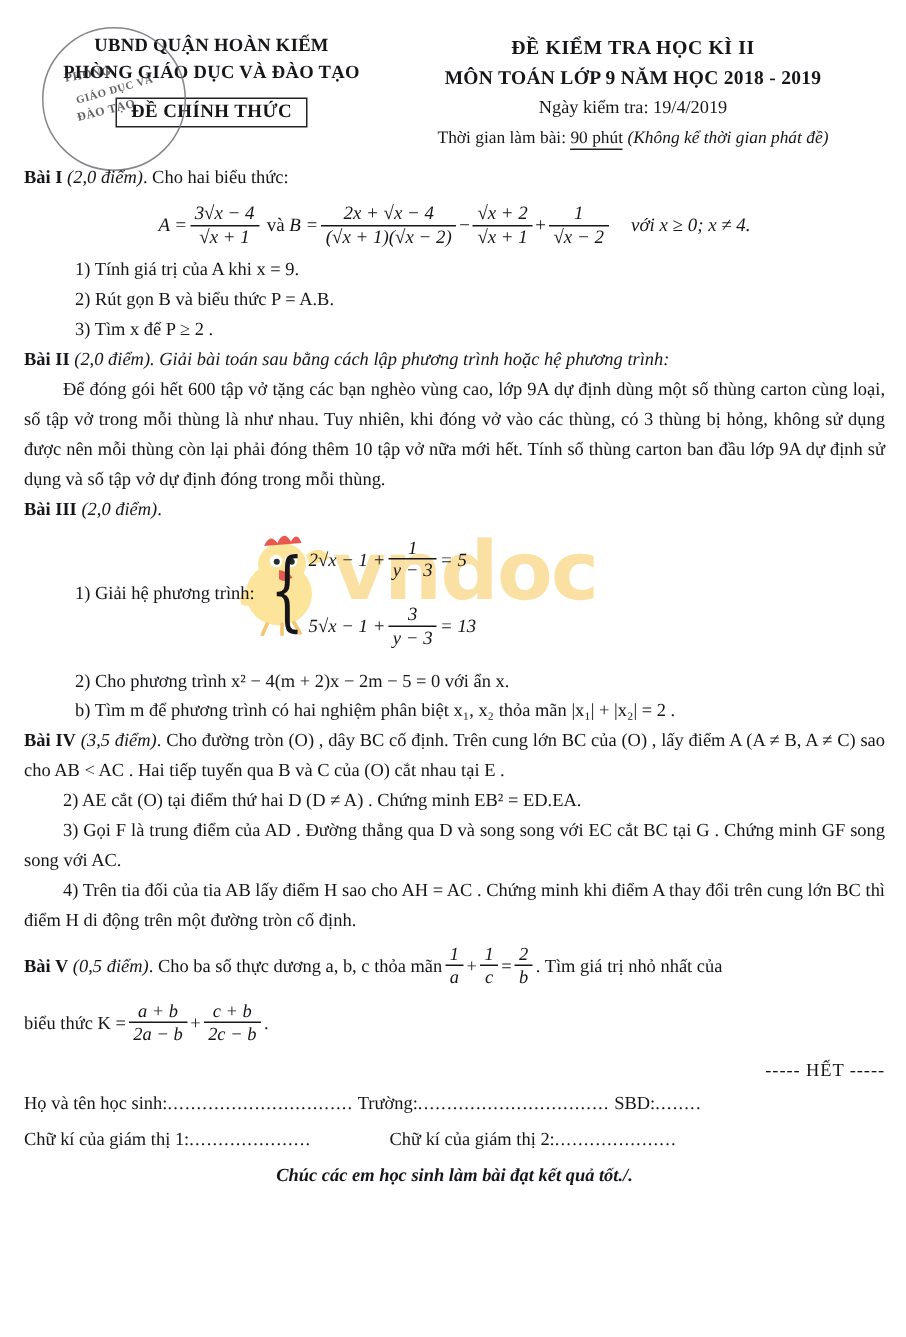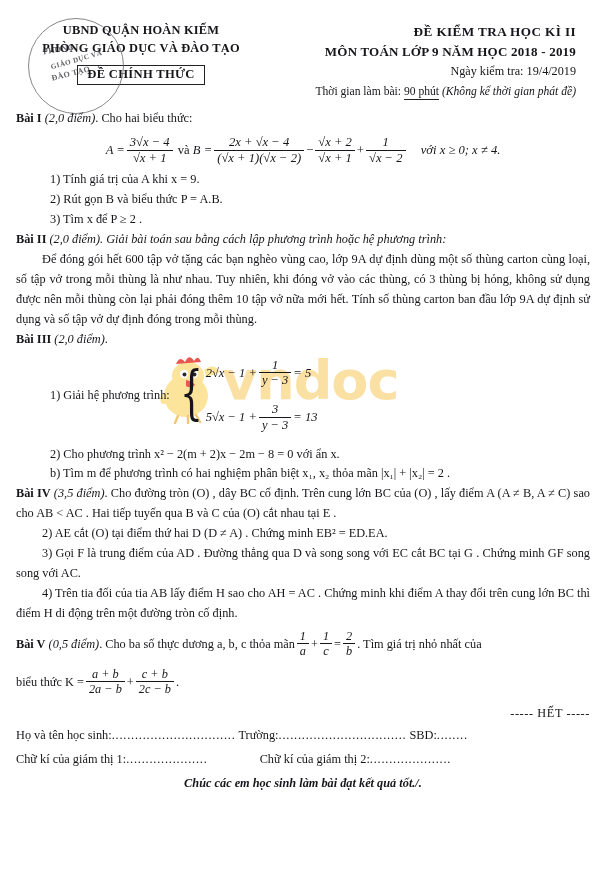--- a/index.html
+++ b/index.html
@@ -60,21 +60,21 @@
   }
   .hdr-left {
     width: 268px;
     text-align: center;
     position: relative;
     padding-left: 14px;
     box-sizing: border-box;
   }
   .hdr-right {
     flex: 1;
-    text-align: right;
+    text-align: center;
     padding-right: 28px;
   }
   .org-line {
     font-weight: 700;
     font-size: 12.4px;
     letter-spacing: .2px;
     line-height: 1.45;
     white-space: nowrap;
   }
   .de-box {
@@ -300,21 +300,21 @@
           <span class="sys-row" style="display:block">
             <span class="math">5√x − 1 +</span><span class="frac">
               <span class="num math">3</span>
               <span class="den math">y − 3</span>
             </span><span class="math">= 13</span>
           </span>
         </span>
       </span>
     </div>
 
-    <p class="para indent1" style="margin-top:4px">2) Cho phương trình  x² − 2(m + 2)x − 2m − 8 = 0  với ẩn x.</p>
+    <p class="para indent1" style="margin-top:4px">2) Cho phương trình  x² − 4(m + 2)x − 2m − 5 = 0  với ẩn x.</p>
     <p class="para indent1">b) Tìm m để phương trình có hai nghiệm phân biệt x₁, x₂ thỏa mãn |x₁| + |x₂| = 2 .</p>
 
     <p class="para justify">
       <span class="bai-label">Bài IV</span>
       <span class="ital">(3,5 điểm)</span><span>. Cho đường tròn (O) , dây BC cố định. Trên cung lớn BC của (O) , lấy điểm A (A ≠ B, A ≠ C) sao cho AB &lt; AC . Hai tiếp tuyến qua B và C của (O) cắt nhau tại E .</span>
     </p>
     <p class="para indent2">2) AE cắt (O) tại điểm thứ hai D (D ≠ A) . Chứng minh EB² = ED.EA.</p>
     <p class="para justify indent-first">3) Gọi F là trung điểm của AD . Đường thẳng qua D và song song với EC cắt BC tại G . Chứng minh GF song song với AC.</p>
     <p class="para justify indent-first">4) Trên tia đối của tia AB lấy điểm H sao cho AH = AC . Chứng minh khi điểm A thay đổi trên cung lớn BC thì điểm H di động trên một đường tròn cố định.</p>
 

